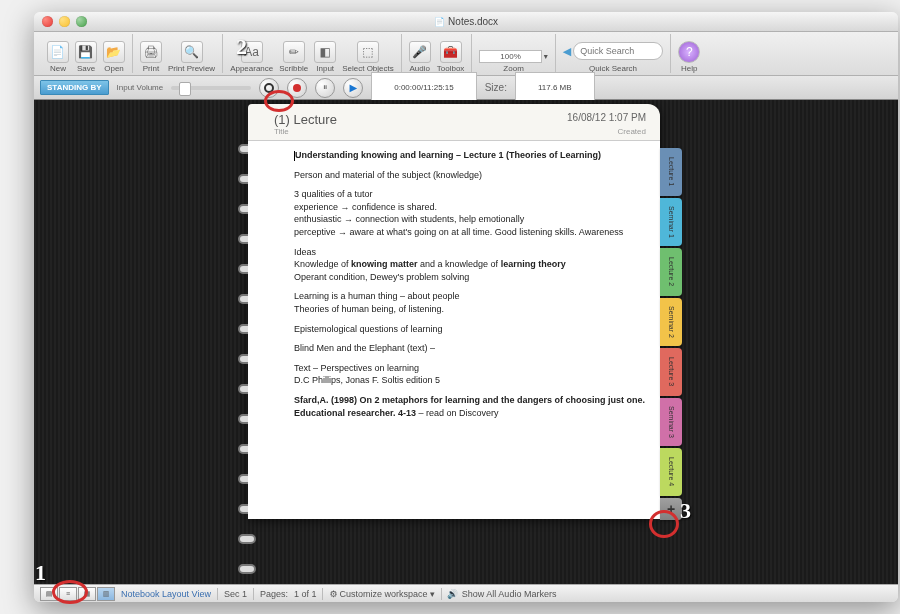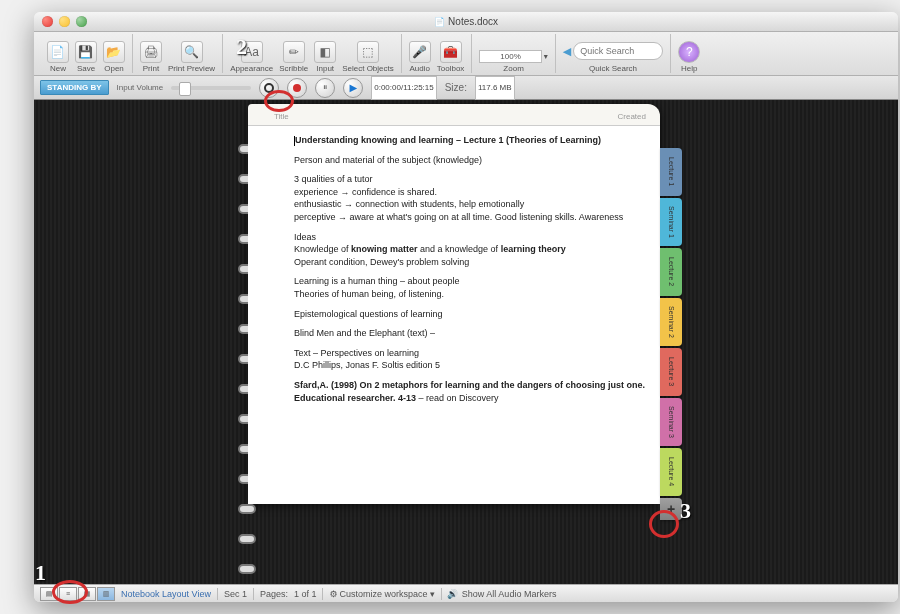--- a/index.html
+++ b/index.html
@@ -30,21 +30,21 @@
     
     .sec-toolbar { height: 24px; background: linear-gradient(#e8e8e8, #d4d4d4); border-bottom: 1px solid #888; display: flex; align-items: center; padding: 0 6px; font-size: 9px; color: #444; gap: 8px; }
     .standby { background: linear-gradient(#7ec4e8, #4a9cd0); color: #fff; font-weight: bold; font-size: 8px; padding: 2px 6px; border-radius: 1px; border: 1px solid #3a8ab8; }
     .vol-label { font-size: 8px; color: #666; }
     .vol-slider { width: 80px; height: 4px; background: #ccc; border-radius: 2px; position: relative; }
     .vol-slider::after { content:""; position: absolute; left: 8px; top: -4px; width: 10px; height: 12px; background: #fff; border: 1px solid #aaa; border-radius: 2px; }
     .rbtn { width: 20px; height: 20px; border-radius: 50%; background: radial-gradient(circle at 30% 30%, #fff, #d0d0d0); border: 1px solid #999; display: flex; align-items: center; justify-content: center; font-size: 10px; cursor: pointer; }
     .rec-dot { width: 8px; height: 8px; border-radius: 50%; background: #d32f2f; }
     .rec-ring { width: 10px; height: 10px; border-radius: 50%; border: 2px solid #333; }
     .play { color: #1976d2; }
-    .timebox, .sizebox { background: #fff; border: 1px solid #bbb; padding: 1px 2px; font-size: 8px; height: 24px; display: flex; align-items: center; }
+    .timebox, .sizebox { background: #fff; border: 1px solid #bbb; padding: 1px 22px; font-size: 8px; height: 32px; display: flex; align-items: center; }
     .size-label { font-size: 10px; color: #666; }
 
     
     .workspace { position: absolute; top: 88px; left: 0; right: 0; bottom: 18px; background: #1a1a1a; background-image: repeating-linear-gradient(90deg, #222 0 2px, #1a1a1a 2px 4px); overflow: hidden; }
 
     
     .notebook { position: absolute; left: 214px; top: 4px; width: 412px; background: #f7f6f2; border-radius: 4px 12px 12px 4px; box-shadow: 0 2px 10px rgba(0,0,0,0.6); }
     .nb-header { padding: 8px 14px 4px 26px; border-bottom: 1px solid #ccc; }
     .nb-header .row1 { display: flex; justify-content: space-between; }
     .nb-title { font-size: 13px; color: #555; }
@@ -202,20 +202,24 @@
           <span></span>
           <span></span>
           <span></span>
           <span></span>
           <span></span>
           <span></span>
           <span></span>
           <span></span>
       </div>
       <div class="nb-header">
+        <div class="row1">
+          <span class="nb-title">(1) Lecture</span>
+          <span class="nb-date">16/08/12 1:07 PM</span>
+        </div>
         <div class="row2">
           <span>Title</span>
           <span>Created</span>
         </div>
       </div>
       <div class="nb-body">
         <p class="cursor-line"><strong>Understanding knowing and learning – Lecture 1 (Theories of Learning)</strong></p>
         <p>Person and material of the subject (knowledge)</p>
         <p>
           <span>3 qualities of a tutor</span><br>

